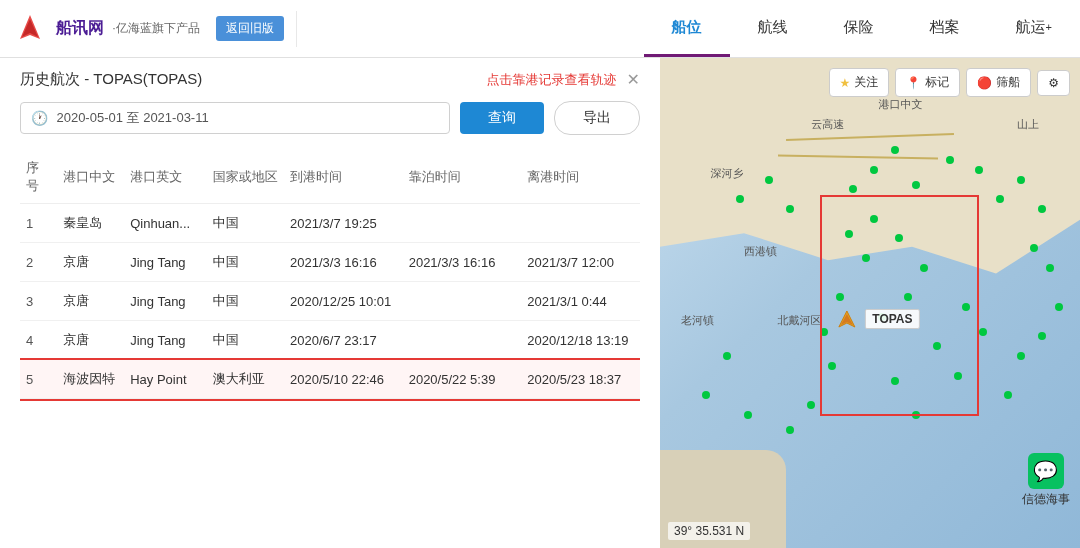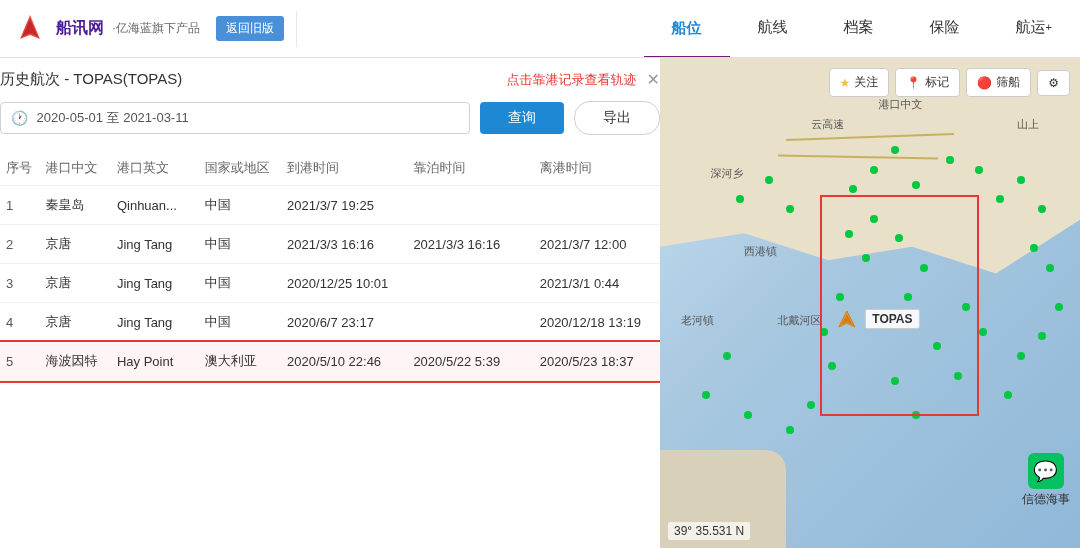--- a/index.html
+++ b/index.html
@@ -24,28 +24,28 @@
     .nav-spacer { flex: 1; }
     .nav-tabs {
       display: flex; height: 100%; align-items: stretch;
     }
     .nav-tab {
       display: flex; align-items: center; padding: 0 28px;
       font-size: 15px; color: #333; cursor: pointer; border-bottom: 3px solid transparent;
       position: relative;
     }
     .nav-tab.active {
-      color: #1e88d4; border-bottom: 1px solid #701a75; font-weight: bold;
+      color: #1e88d4; border-bottom: 3px solid #701a75; font-weight: bold;
     }
 
     
     .main-area { display: flex; flex: 1; overflow: hidden; }
 
     
-    .left-panel { width: 660px; flex-shrink: 0; display: flex; flex-direction: column; padding: 12px 0; }
+    .left-panel { width: 660px; flex-shrink: 0; display: flex; flex-direction: column; padding: 12px 20px; }
 
     .panel-header { display: flex; align-items: center; justify-content: space-between; margin-bottom: 12px; }
     .panel-title { font-size: 15px; color: #333; font-weight: normal; }
     .hint-text { color: #e53935; font-size: 13px; cursor: pointer; }
     .close-btn { color: #999; cursor: pointer; font-size: 16px; margin-left: 6px; }
 
     .filter-row { display: flex; align-items: center; gap: 10px; margin-bottom: 16px; }
     .date-input-area {
       display: flex; align-items: center; border: 1px solid #d0d0d0; border-radius: 4px;
       padding: 6px 10px; gap: 8px; flex: 1; color: #555; font-size: 13px; background: #fff;
@@ -163,24 +163,24 @@
   </div>
   <div class="nav-spacer"></div>
   <div class="nav-tabs">
     <div class="nav-tab active">
       <span>船位</span>
     </div>
     <div class="nav-tab">
       <span>航线</span>
     </div>
     <div class="nav-tab">
+      <span>保险</span>
+    </div>
+    <div class="nav-tab">
       <span>档案</span>
-    </div>
-    <div class="nav-tab">
-      <span>保险</span>
     </div>
     <div class="nav-tab">
       <span>航运</span>
         <span style="font-size:11px;vertical-align:super;">+</span>
     </div>
   </div>
 </div>
 
 <div class="main-area">
 

